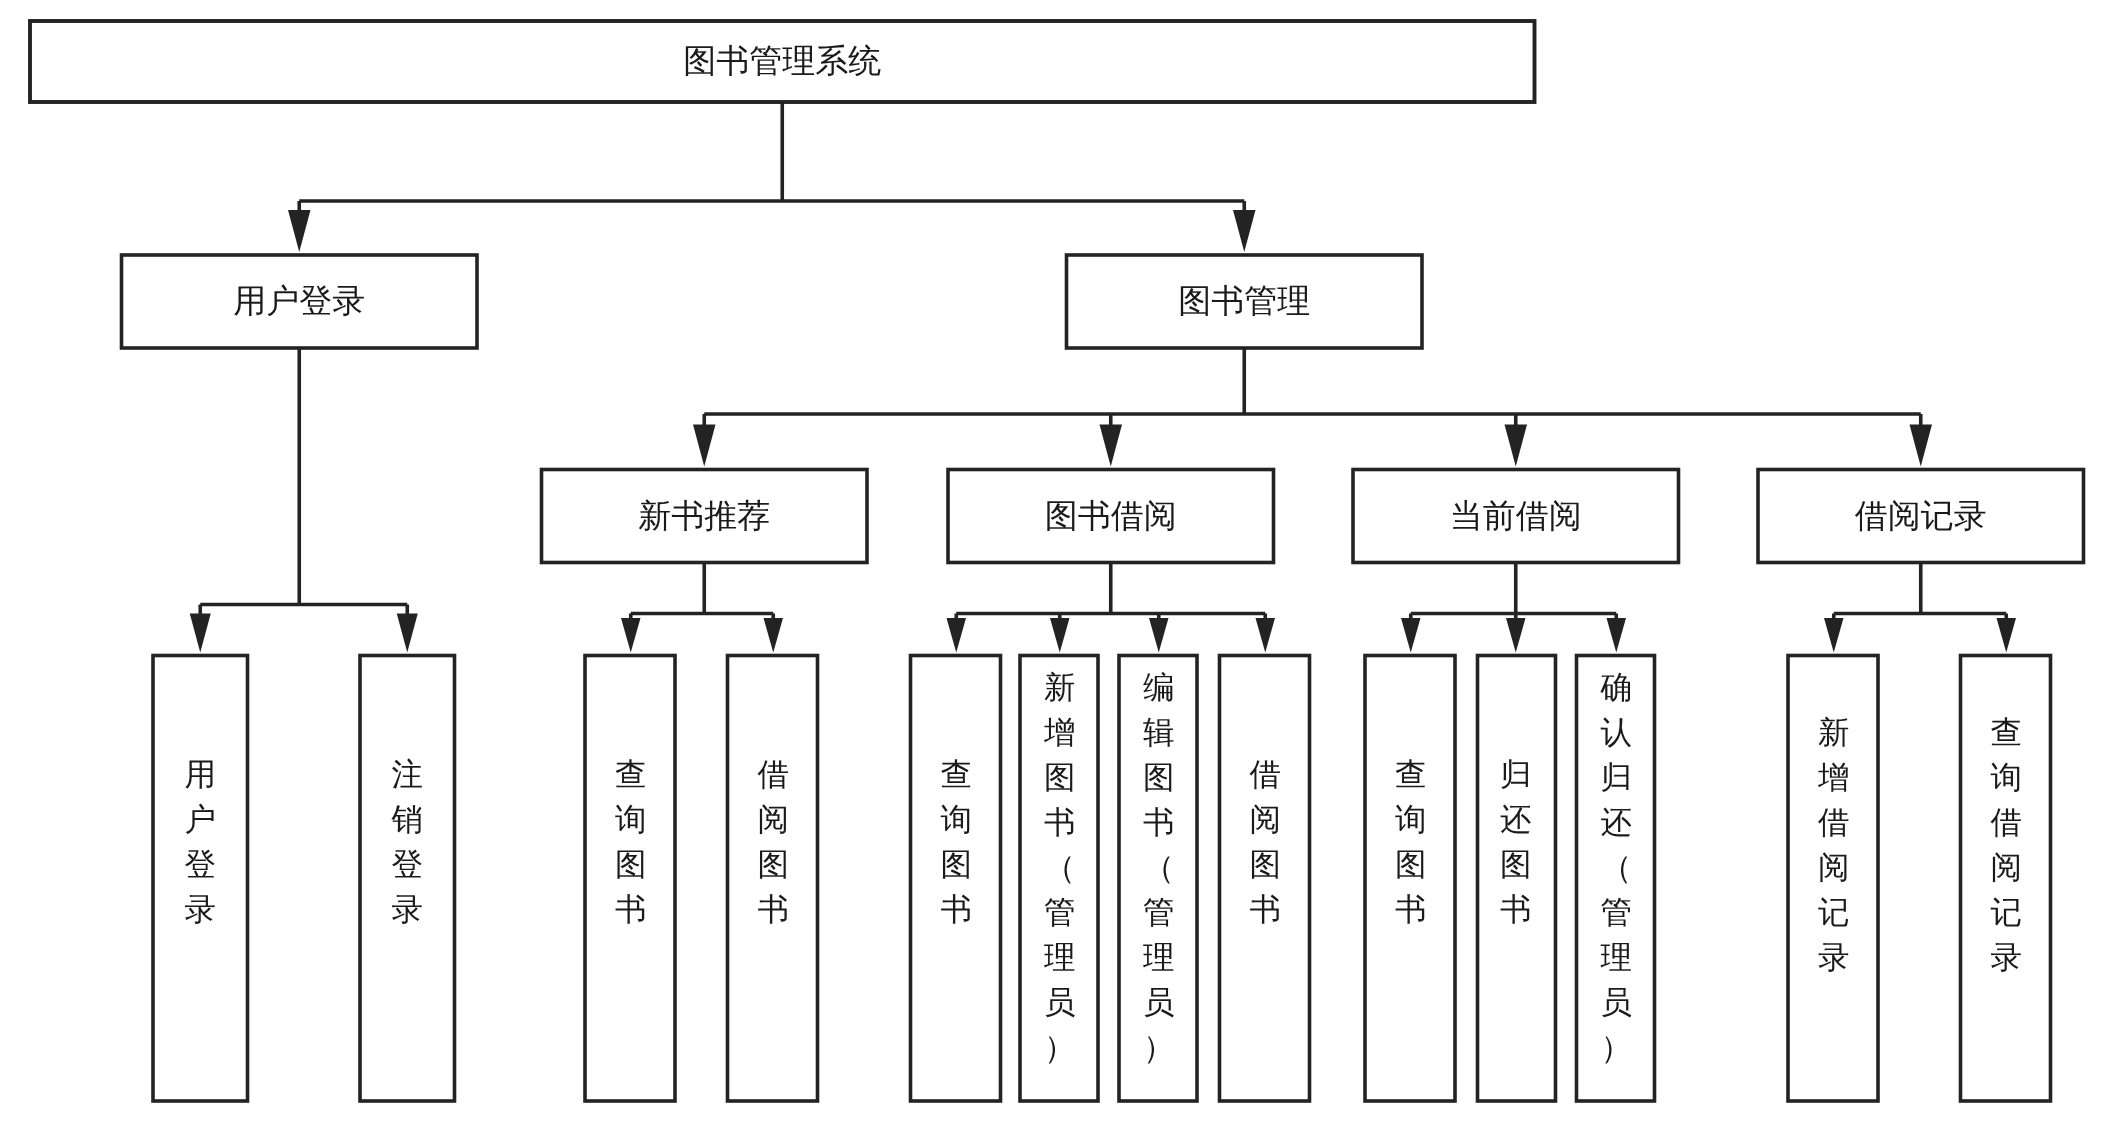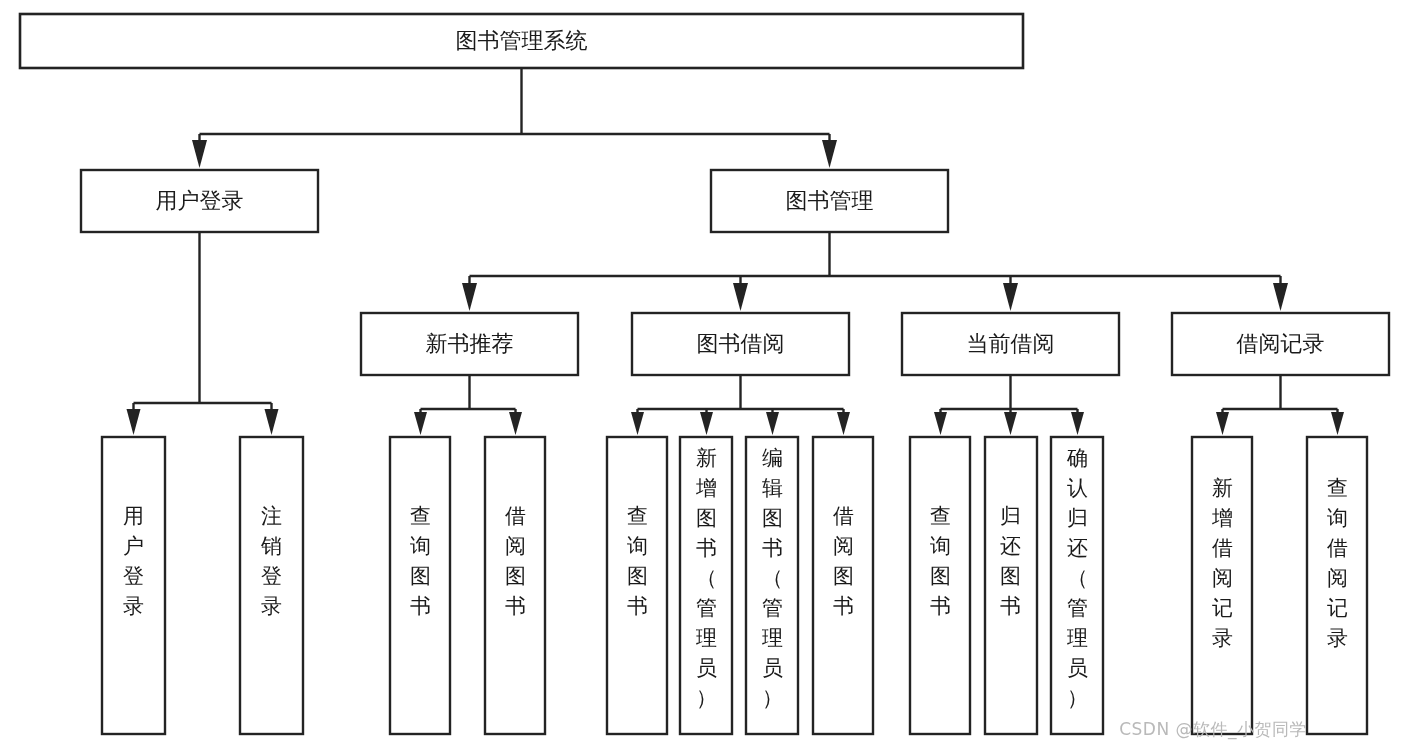--- a/index.html
+++ b/index.html
@@ -241,15 +241,14 @@
       </g>
 
       <g>
         <rect class="node-box" x="1307" y="437" width="60" height="297"></rect>
         <text class="node-label-v" x="1337.5" y="495"><tspan x="1337.5" y="495">查</tspan><tspan x="1337.5" y="525">询</tspan><tspan x="1337.5" y="555">借</tspan><tspan x="1337.5" y="585">阅</tspan><tspan x="1337.5" y="615">记</tspan><tspan x="1337.5" y="645">录</tspan></text>
       </g>
 
     </g>
   </svg>
 
-  <div class="watermark">CSDN @软件_小贺同学</div>
 
 </div>
 
 </body></html>

